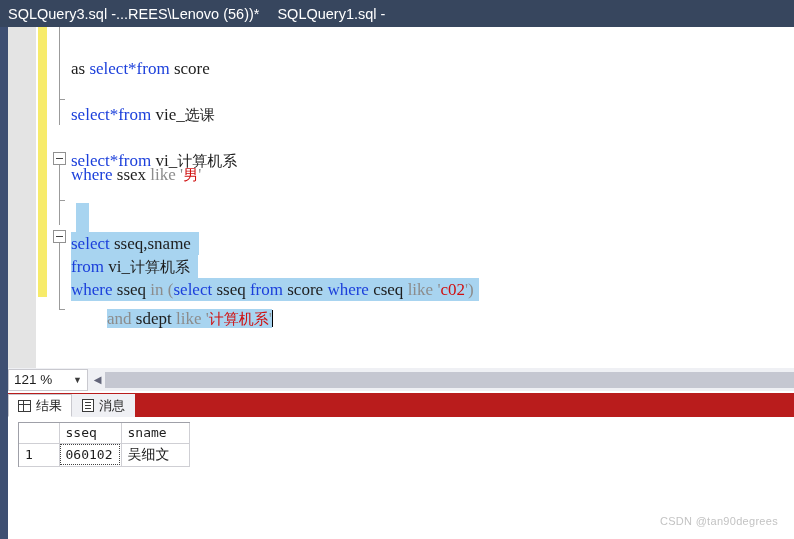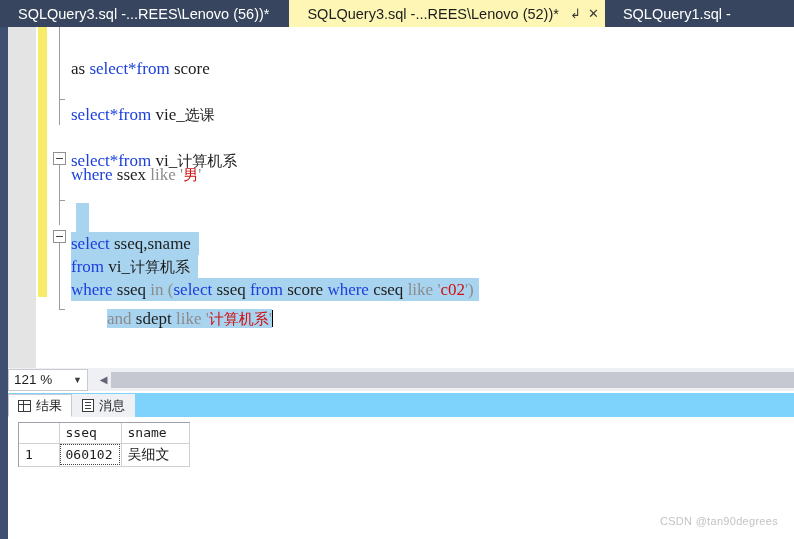--- a/index.html
+++ b/index.html
@@ -11,21 +11,21 @@
     position:relative;
   }
   
   .tabstrip{
     position:absolute;left:0;top:0;width:794px;height:27px;
     background:#37465e;
     display:flex;align-items:stretch;
   }
   .tab{
     display:flex;align-items:center;
-    padding:0 18px;
+    padding:0 8px;
     font-size:14.5px;
     color:#ffffff;
     white-space:nowrap;
     height:27px;
     box-sizing:border-box;
   }
   .tab.inactive{background:#37465e;color:#ffffff;}
   .tab.active{
     background:#fdf6b4;color:#1d1d1d;
     padding-right:4px;
@@ -85,41 +85,41 @@
   .str{color:#d01010;}
   .cn{font-family:"DejaVu Sans", sans-serif;font-size:15px;color:#1d1d1d;}
   .cnstr{font-family:"DejaVu Sans", sans-serif;font-size:15px;color:#d01010;}
   .caret{
     display:inline-block;width:1.5px;height:17px;background:#000000;
     vertical-align:-3px;margin-left:0px;
   }
   
   .statusrow{
     position:absolute;left:8px;top:368px;width:786px;height:23px;
-    background:#eff0f4;display:flex;align-items:center;gap:6px;
+    background:#eff0f4;display:flex;align-items:center;
   }
   .zoombox{
     width:80px;height:22px;background:#ffffff;border:1px solid #c9c9cf;
     box-sizing:border-box;display:flex;align-items:center;
     justify-content:space-between;padding:0 5px;
     font-size:13.5px;color:#1d1d1d;
   }
   .zoom-caret{font-size:9px;color:#3b3b3b;}
   .hscroll{
     flex:1;height:21px;background:#eff0f4;display:flex;align-items:center;margin-left:2px;
   }
   .hs-arrow{
     width:15px;height:19px;display:flex;align-items:center;justify-content:center;
     font-size:10px;color:#63657a;
   }
   .hs-track{flex:1;height:16px;background:#c5c7d1;}
   
   .restabs{
     position:absolute;left:8px;top:393px;width:786px;height:24px;
-    background:#7dd3fc;display:flex;align-items:flex-end;
+    background:#b91c1c;display:flex;align-items:flex-end;
   }
   .restab{
     display:flex;align-items:center;gap:5px;
     height:23px;padding:0 9px;box-sizing:border-box;
     font-family:"DejaVu Sans", sans-serif;font-size:13px;color:#1d1d1d;
   }
   .restab.on{background:#ffffff;border:1px solid #c9c9cf;border-bottom:1px solid #ffffff;}
   .restab.off{background:#eff0f4;border:1px solid transparent;}
   .grid-ico{
     width:13px;height:12px;border:1.3px solid #3a3a3a;box-sizing:border-box;
@@ -159,27 +159,20 @@
   }
 </style>
 </head>
 <body>
 
 <div class="tabstrip">
   <div class="tab inactive">
     <span class="tab-title">SQLQuery3.sql -...REES\Lenovo (56))*</span>
   </div>
   <div class="tab-sep"></div>
-  <div class="tab active">
-    <span class="tab-title">SQLQuery3.sql -...REES\Lenovo (52))*</span>
-    <span class="tab-icons">
-      <span class="tab-ico">↲</span>
-      <span class="tab-ico">✕</span>
-    </span>
-  </div>
   <div class="tab inactive">
     <span class="tab-title">SQLQuery1.sql -</span>
   </div>
 </div>
 
 <div class="leftrail"></div>
 
 <div class="editor">
 
   <div class="indicator-margin"></div>

